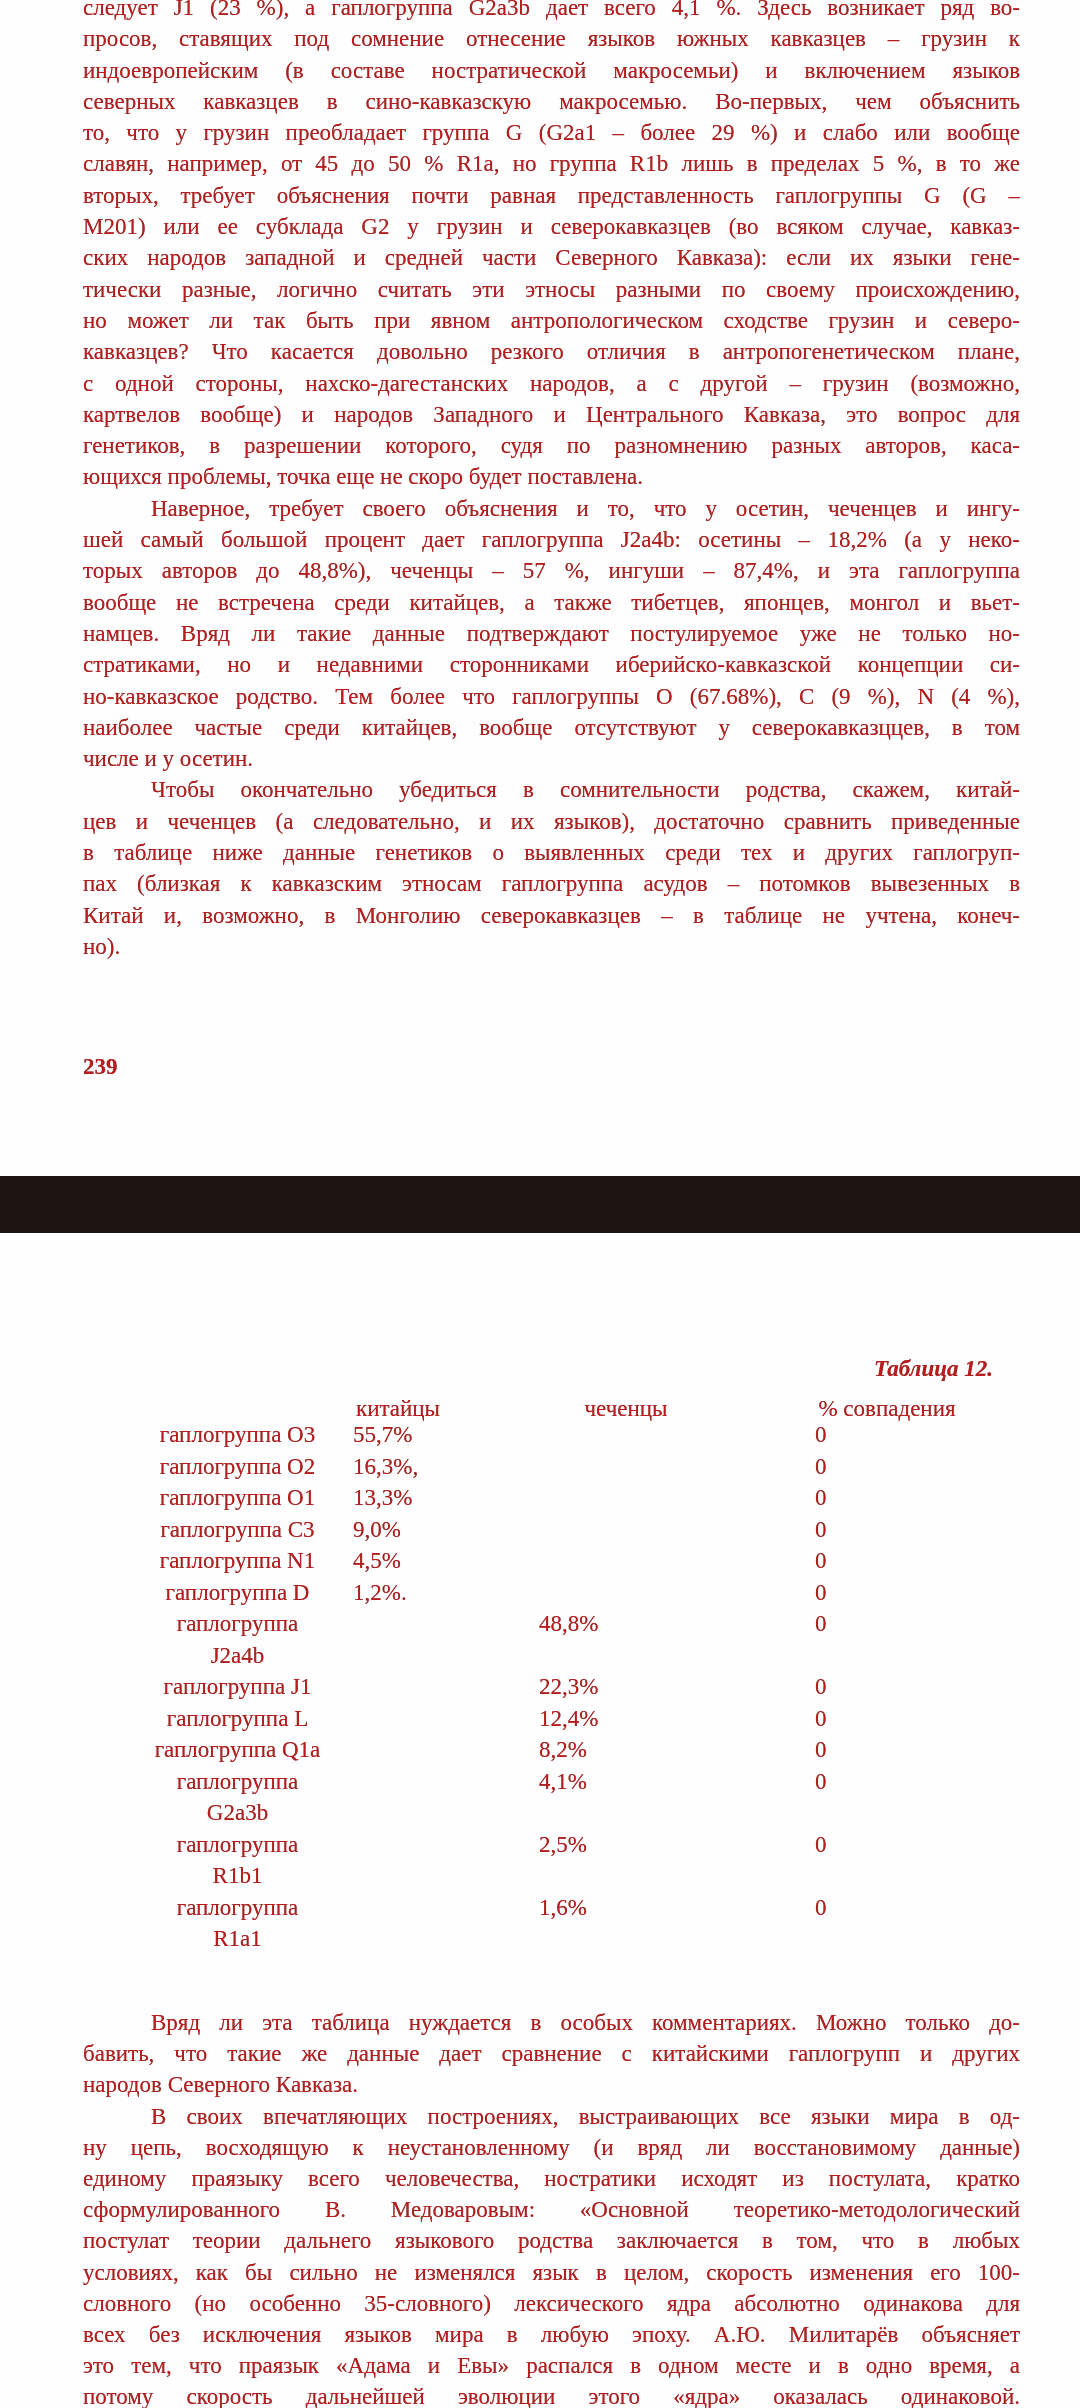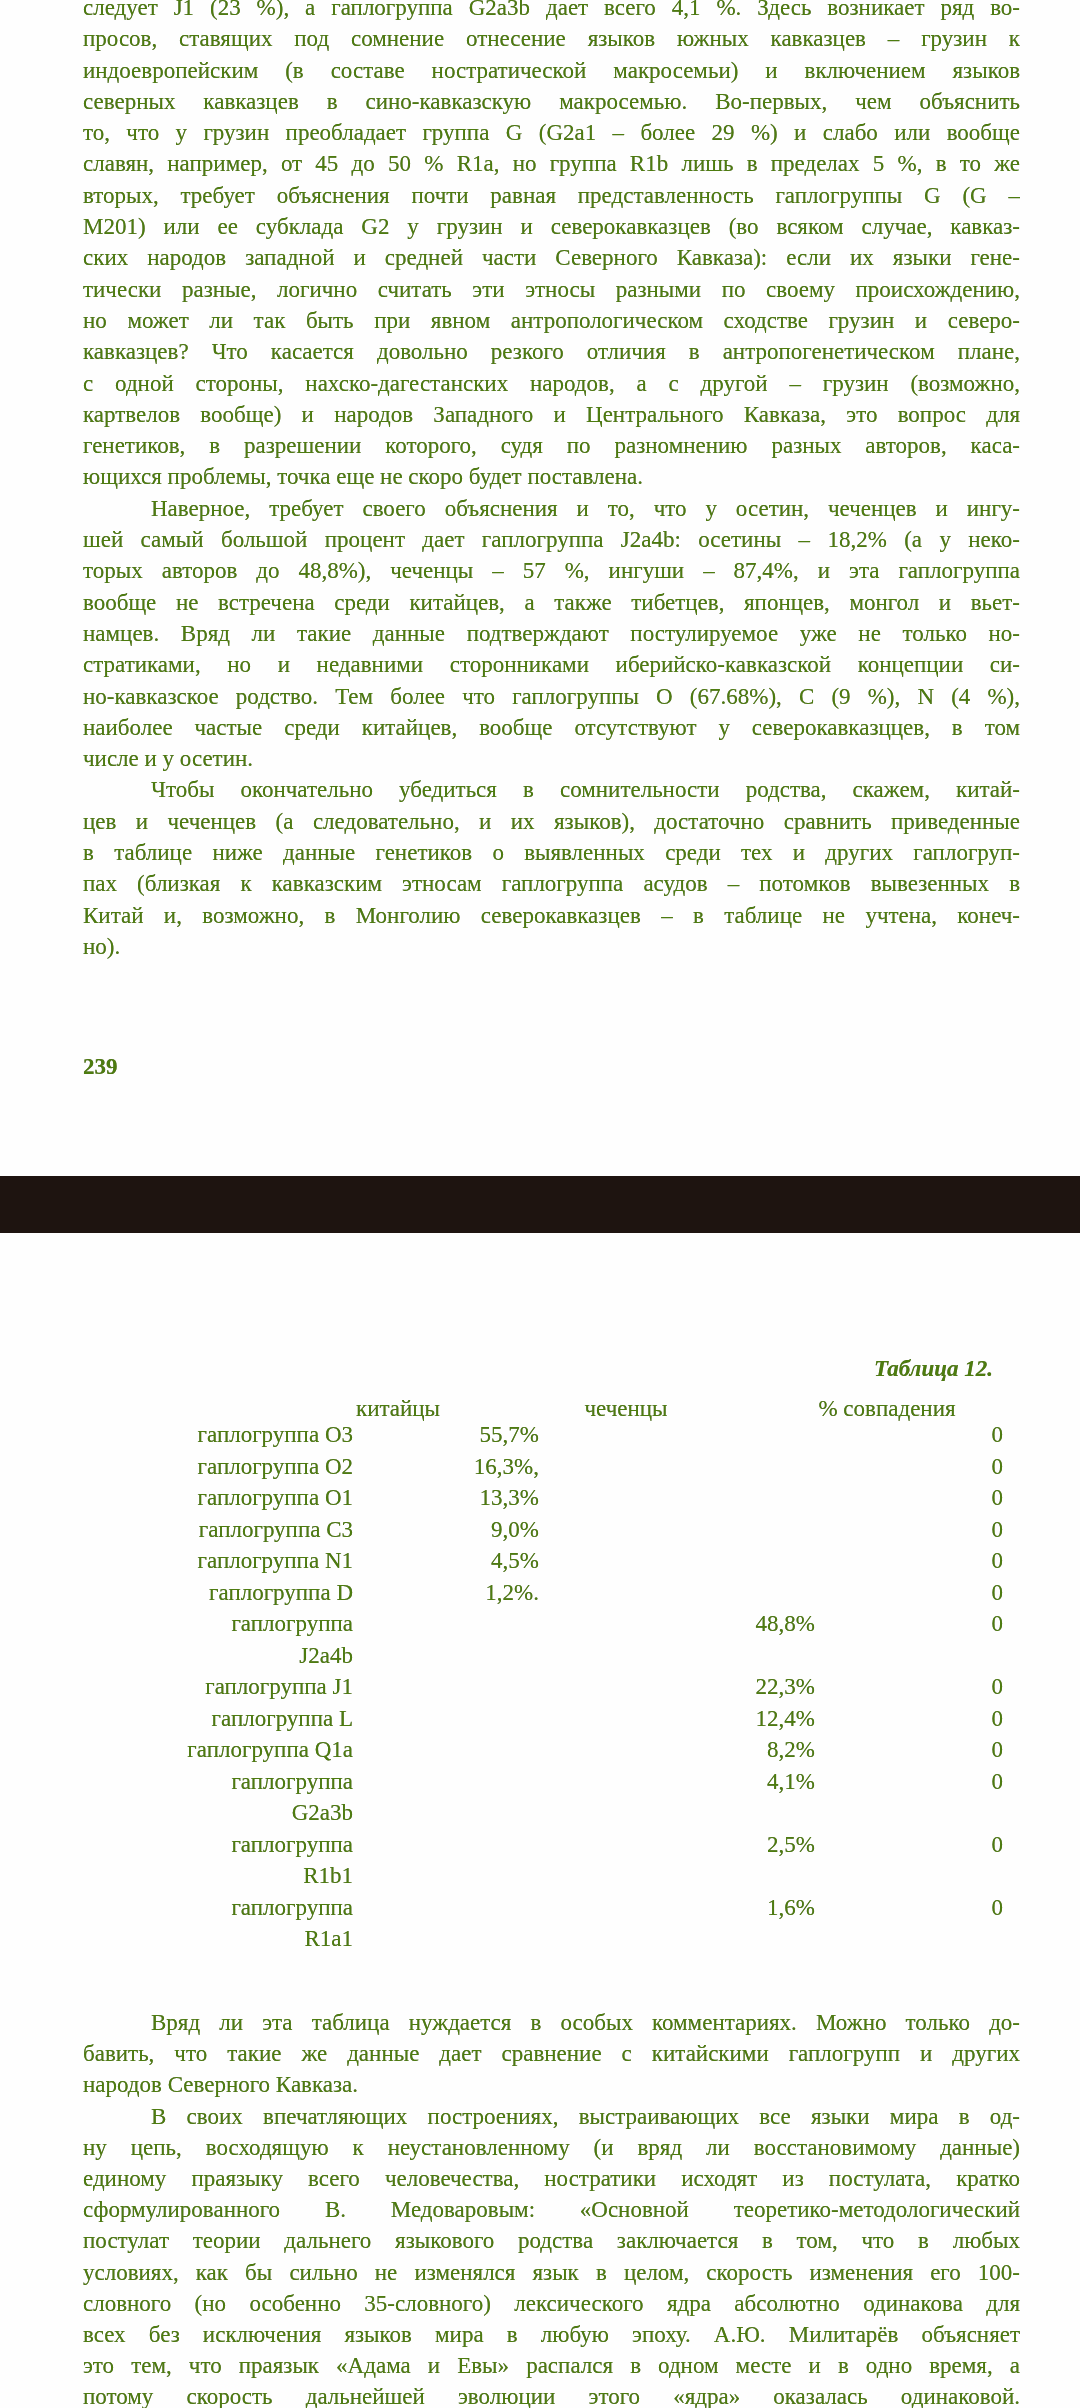--- a/index.html
+++ b/index.html
@@ -4,21 +4,21 @@
 <style>
   html,body{margin:0;padding:0;background:#ffffff;}
   .page{
     position:relative;
     width:1080px;
     height:2408px;
     background:#fefefe;
     overflow:hidden;
     font-family:"Liberation Serif","DejaVu Serif",serif;
     font-size:23px;
-    color:#4d7c0f;
+    color:#b91c1c;
     text-shadow:0 0 .5px rgba(40,30,25,.55);
   }
   .textblock{position:absolute;left:83px;width:937px;}
   .top{top:-8px;}
   .bottom{top:2007px;}
   .tl{
     text-align:justify;
     text-align-last:justify;
     white-space:nowrap;
     overflow:hidden;
@@ -40,23 +40,23 @@
   }
   .th{
     position:absolute;top:1395px;transform:translateX(-50%);
     white-space:nowrap;line-height:28px;
   }
   .th1{left:398px;}
   .th2{left:626px;}
   .th3{left:887px;}
   .trows{position:absolute;left:122px;top:1419px;width:881px;}
   .trow{display:grid;grid-template-columns:231px 186px 276px 188px;}
-  .trow .lab{text-align:right;}
+  .trow .lab{text-align:center;}
   .trow .lab div{height:31.5px;line-height:31.5px;}
-  .trow .val{text-align:right;height:auto;line-height:31.5px;}
+  .trow .val{text-align:left;height:auto;line-height:31.5px;}
 </style>
 </head>
 <body>
 
 <div class="page">
 
   <section class="textblock top">
     <div class="para">
         <div class="tl">следует J1 (23 %), а гаплогруппа G2a3b дает всего 4,1 %. Здесь возникает ряд во-</div>
         <div class="tl">просов, ставящих под сомнение отнесение языков южных кавказцев – грузин к</div>

